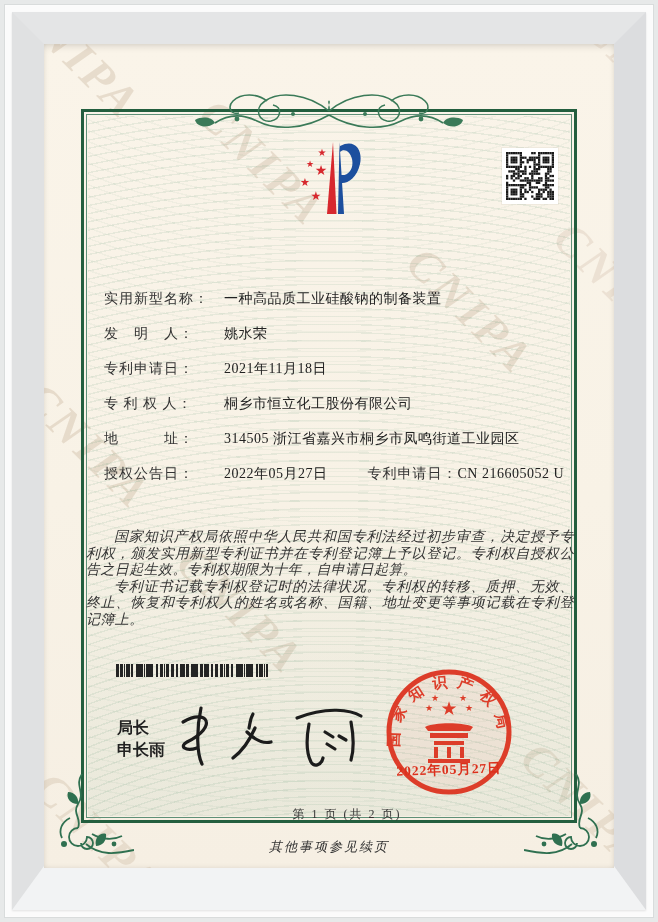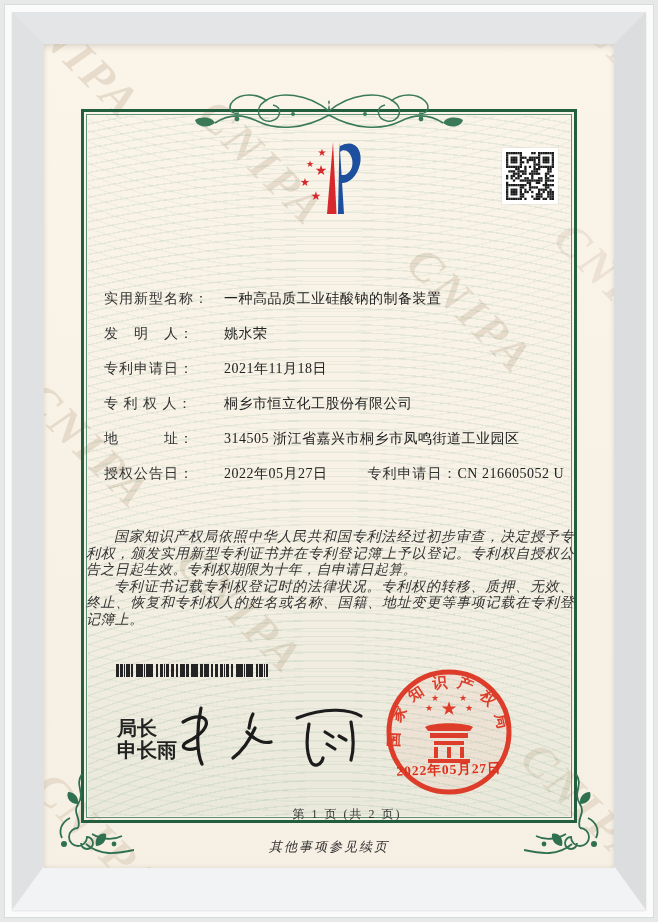--- a/index.html
+++ b/index.html
@@ -62,21 +62,21 @@
   .notice{position:absolute;left:42px;right:40px;top:485px;
     font-size:14px;line-height:16.5px;font-style:italic;color:#333;text-align:justify;}
   .notice p{margin:0;text-indent:2em;letter-spacing:.4px;}
   .barcode{position:absolute;left:72px;top:620px;width:152px;height:13px;
     background-image:
       repeating-linear-gradient(90deg,#242424 0 2px,transparent 2px 5px),
       repeating-linear-gradient(90deg,#242424 0 1px,transparent 1px 4px),
       repeating-linear-gradient(90deg,#242424 0 3px,transparent 3px 11px);}
   .signer{position:absolute;left:73px;top:673px;
     font-family:"Liberation Sans","DejaVu Sans",sans-serif;
-    font-size:20px;font-weight:bold;color:#222;line-height:22px;}
+    font-size:16px;font-weight:bold;color:#222;line-height:22px;}
   .signature{position:absolute;left:125px;top:642px;width:215px;height:95px;}
   .seal{position:absolute;left:340px;top:623px;width:130px;height:130px;opacity:.92;}
   .seal-date{position:absolute;left:330px;top:717px;width:150px;text-align:center;
     font-size:13.5px;font-weight:bold;letter-spacing:1px;color:#dc2f1b;
     transform:rotate(-2deg);}
   .page-num{position:absolute;left:37px;right:37px;top:762px;text-align:center;
     font-size:12px;letter-spacing:2px;color:#333;margin-left:36px;}
   .footer-note{position:absolute;left:0;right:0;top:794px;text-align:center;
     font-size:13px;font-style:italic;letter-spacing:2px;color:#333;}
   .orn-top{position:absolute;left:135px;top:45px;width:300px;height:42px;z-index:4;}

